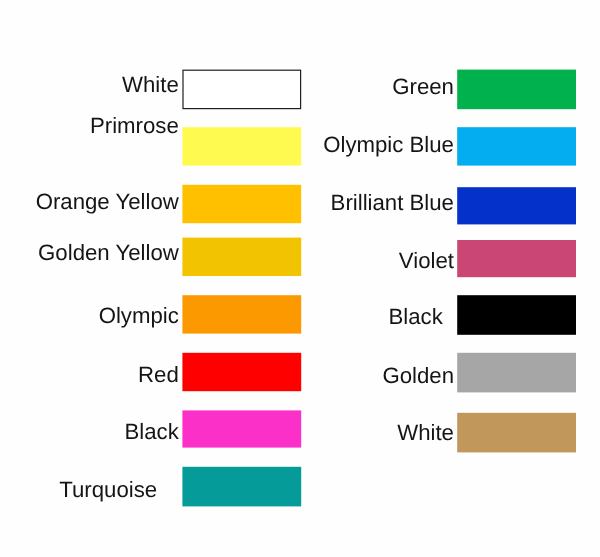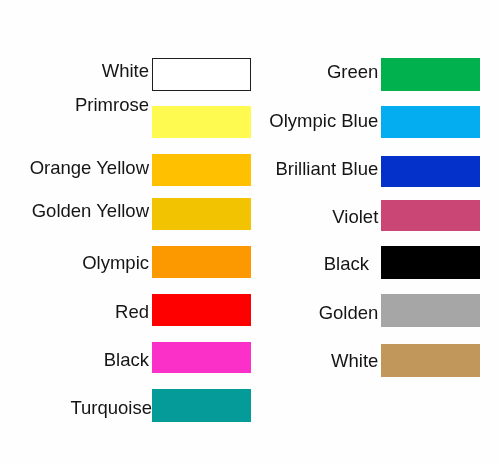--- a/index.html
+++ b/index.html
@@ -71,21 +71,21 @@
       </div>
       <div class="row">
         <div class="label" style="right:351.0px;top:303.1px">Red</div>
         <div class="swatch" style="left:151.8px;top:294.1px;width:98.9px;height:32.1px;background:#ff0000"></div>
       </div>
       <div class="row">
         <div class="label" style="right:351.0px;top:351.3px">Black</div>
         <div class="swatch" style="left:151.8px;top:341.8px;width:98.9px;height:31.5px;background:#fb30c8"></div>
       </div>
       <div class="row">
-        <div class="label" style="right:348px;top:398.9px">Turquoise</div>
+        <div class="label" style="right:369px;top:398.9px">Turquoise</div>
         <div class="swatch" style="left:151.8px;top:389.0px;width:98.9px;height:32.7px;background:#059b99"></div>
       </div>
     </div>
     <div class="col col-right">
       <div class="row">
         <div class="label" style="right:121.7px;top:63.1px">Green</div>
         <div class="swatch" style="left:381.0px;top:57.8px;width:98.9px;height:33.3px;background:#00b14e"></div>
       </div>
       <div class="row">
         <div class="label" style="right:121.7px;top:111.7px">Olympic Blue</div>

